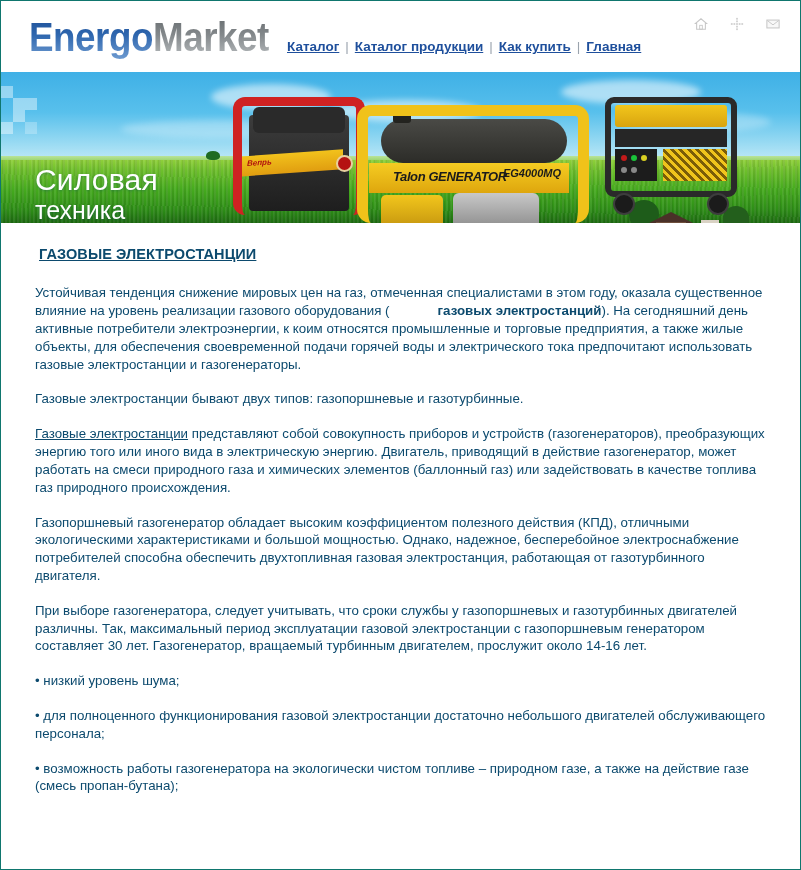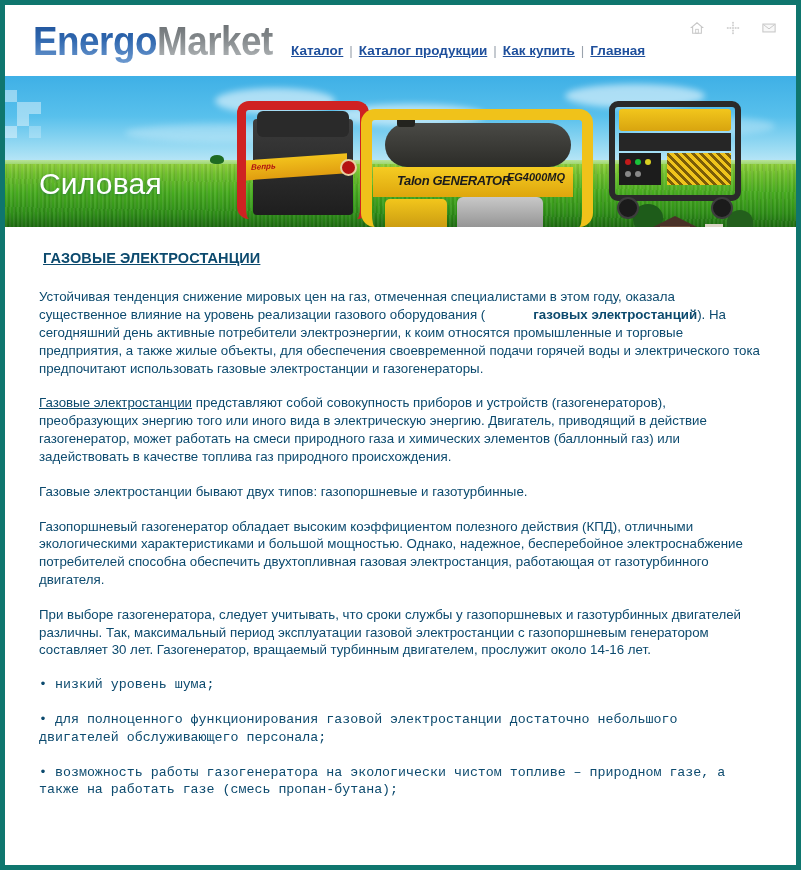--- a/index.html
+++ b/index.html
@@ -9,21 +9,21 @@
   }
   body {
     font-family: "Liberation Sans", sans-serif;
     color: #000000;
   }
   .page {
     position: relative;
     width: 801px;
     height: 870px;
     box-sizing: border-box;
-    border: 5px solid #0f766e;
+    border: 1px solid #0f766e;
     background: #ffffff;
     overflow: hidden;
   }
 
   
   .header {
     position: relative;
     height: 71px;
     background: #ffffff;
   }
@@ -326,21 +326,20 @@
   }
   p.body b { font-weight: bold; padding-left: 48px; }
   p.body u { text-decoration: underline; }
   .adv-title {
     font-weight: bold;
     margin: 0 0 16px 0;
     font-size: 13.4px;
   }
   p.bullet {
     margin: 0 0 17px 0;
-    font-family: Liberation Mono, monospace;
   }
 </style>
 </head>
 <body>
 
 <div class="page">
 
   <div class="header">
 
     <div class="logo">
@@ -405,20 +404,21 @@
       <i style="left:0;top:0;"></i>
       <i style="left:12px;top:12px;"></i>
       <i style="left:24px;top:12px;"></i>
       <i style="left:12px;top:24px;"></i>
       <i style="left:0;top:36px;"></i>
       <i style="left:24px;top:36px;opacity:.6;"></i>
     </div>
 
     <div class="banner-title">
       <span class="l1">Силовая</span>
+      <span class="l2">техника</span>
     </div>
 
     <div class="gen gen-red">
       <div class="engine"></div>
       <div class="tank"></div>
       <div class="label">
         <span>Вепрь</span>
       </div>
       <div class="dot"></div>
       <div class="frame"></div>
@@ -455,28 +455,28 @@
       <div class="wheel w2"></div>
     </div>
   </div>
 
   <div class="content">
     <div class="page-title">ГАЗОВЫЕ ЭЛЕКТРОСТАНЦИИ</div>
 
 
     <p class="body"><span>Устойчивая тенденция снижение мировых цен на газ, отмеченная специалистами в этом году, оказала существенное влияние на уровень реализации газового оборудования (</span><b>газовых электростанций</b><span>). На сегодняшний день активные потребители электроэнергии, к коим относятся промышленные и торговые предприятия, а также жилые объекты, для обеспечения своевременной подачи горячей воды и электрического тока предпочитают использовать газовые электростанции и газогенераторы.</span></p>
 
+    <p class="body">Газовые электростанции бывают двух типов: газопоршневые и газотурбинные.</p>
+
     <p class="body"><u>Газовые электростанции</u><span> представляют собой совокупность приборов и устройств (газогенераторов), преобразующих энергию того или иного вида в электрическую энергию. Двигатель, приводящий в действие газогенератор, может работать на смеси природного газа и химических элементов (баллонный газ) или задействовать в качестве топлива газ природного происхождения.</span></p>
-
-    <p class="body">Газовые электростанции бывают двух типов: газопоршневые и газотурбинные.</p>
 
     <p class="body">Газопоршневый газогенератор обладает высоким коэффициентом полезного действия (КПД), отличными экологическими характеристиками и большой мощностью. Однако, надежное, бесперебойное электроснабжение потребителей способна обеспечить двухтопливная газовая электростанция, работающая от газотурбинного двигателя.</p>
 
     <p class="body">При выборе газогенератора, следует учитывать, что сроки службы у газопоршневых и  газотурбинных двигателей различны. Так, максимальный период эксплуатации газовой электростанции с газопоршневым генератором составляет 30 лет. Газогенератор, вращаемый турбинным двигателем, прослужит около 14-16 лет.</p>
 
 
     <p class="bullet">• низкий уровень шума;</p>
     <p class="bullet">• для полноценного функционирования газовой электростанции достаточно небольшого двигателей обслуживающего персонала;</p>
-    <p class="bullet">• возможность работы газогенератора на экологически чистом топливе – природном газе, а также на работать газе (смесь пропан-бутана);</p>
+    <p class="bullet">• возможность работы газогенератора на экологически чистом топливе – природном газе, а также на действие газе (смесь пропан-бутана);</p>
 
   </div>
 
 </div>
 
 </body></html>

